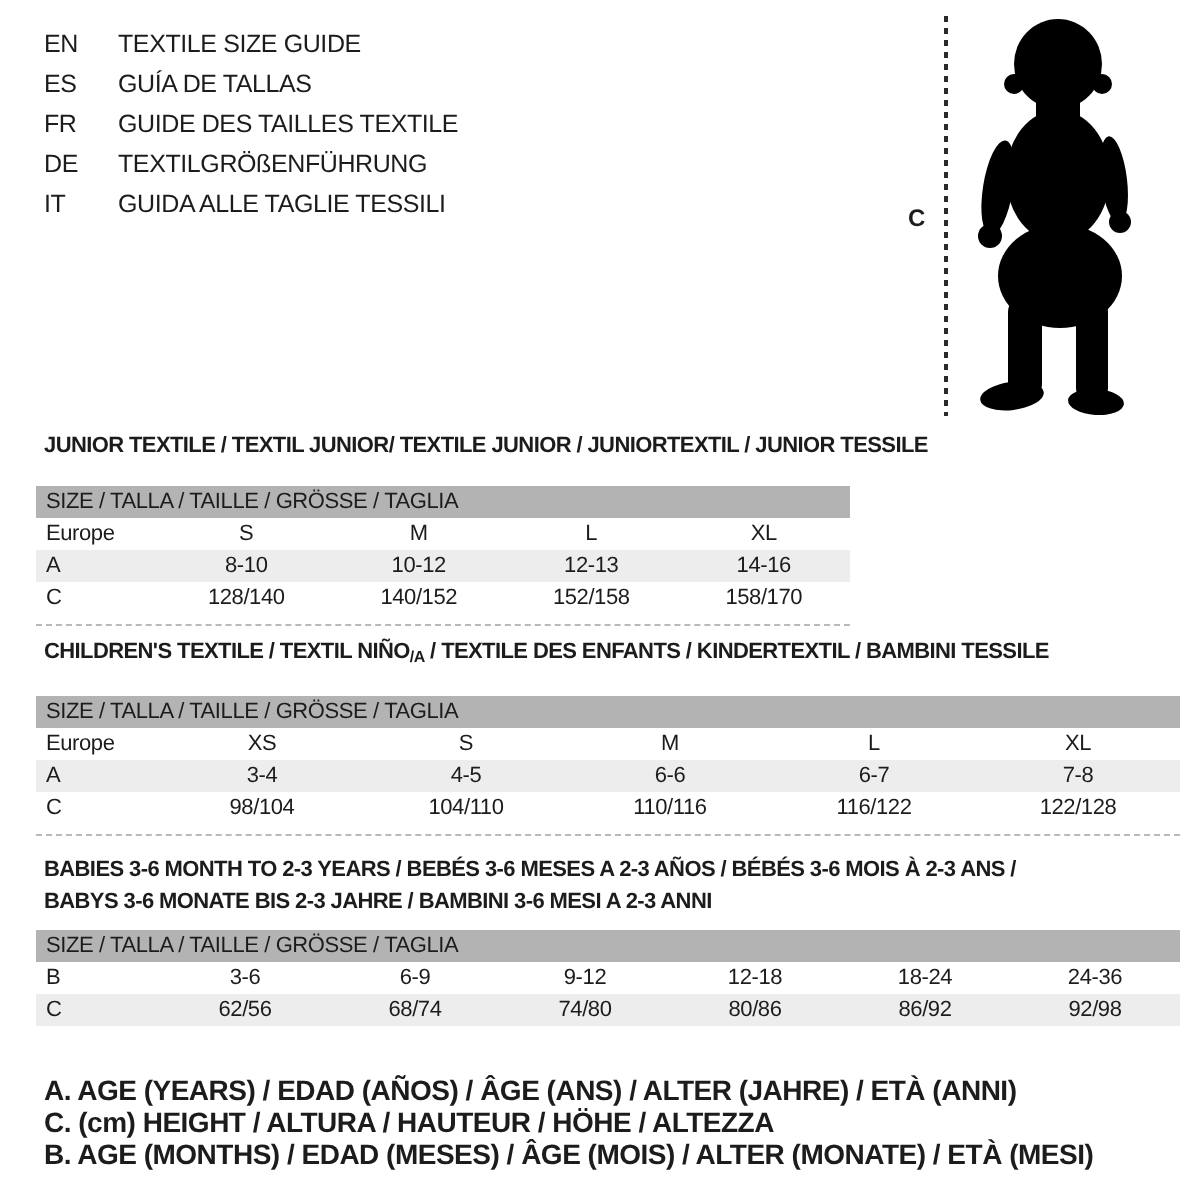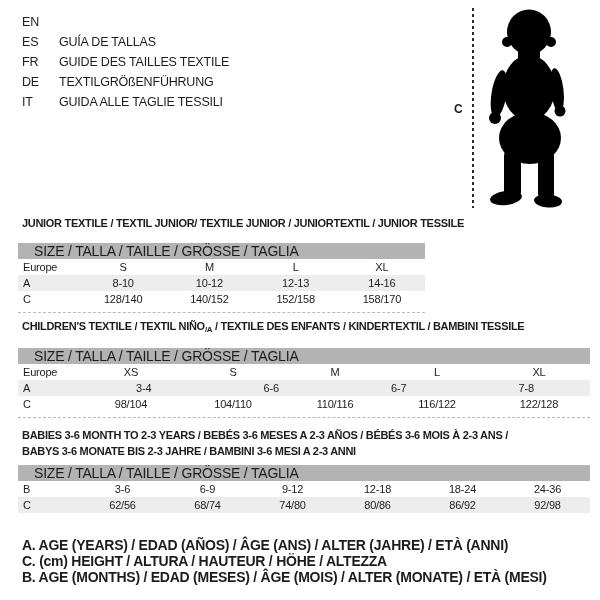--- a/index.html
+++ b/index.html
@@ -23,40 +23,41 @@
   .t1-title{top:217px;}
   .t2-title{top:320px;text-align:center;}
   .t3-title{top:427px;line-height:16px;}
   .title-sub{font-size:8px;vertical-align:-2px;}
 
   
   .size-table{position:absolute;left:18px;font-size:11px;letter-spacing:-0.2px;}
   .size-table.t1{top:243px;width:407px;}
   .size-table.t2{top:348px;width:572px;}
   .size-table.t3{top:465px;width:572px;}
-  .bar{height:16px;line-height:16px;background:var(--bar,#b3b3b3);padding-left:16px;
-       font-size:14px;color:#1c1c1c;}
+  .bar{height:16px;line-height:16px;background:var(--bar,#b3b3b3);padding-left:5px;
+       font-size:11px;color:#1c1c1c;}
   .trow{display:flex;height:16px;line-height:16px;}
   .trow.shaded{background:var(--stripe,#eeeeee);}
   .rlabel{width:62px;padding-left:5px;box-sizing:border-box;}
   .cell{flex:1;text-align:center;}
   .bottom-line{height:0;border-top:1px dashed #b9b9b9;margin-top:5px;}
 
   
   .legend{position:absolute;left:22px;top:537px;}
   .legend-line{height:16px;line-height:16px;font-weight:700;font-size:14px;letter-spacing:-0.25px;white-space:nowrap;}
 </style>
 </head>
 <body>
 
 <div class="page">
 
   <div class="lang-block">
     <div class="lang-row">
       <span class="lang-code">EN</span>
+      <span class="lang-label">TEXTILE SIZE GUIDE</span>
     </div>
     <div class="lang-row">
       <span class="lang-code">ES</span>
       <span class="lang-label">GUÍA DE TALLAS</span>
     </div>
     <div class="lang-row">
       <span class="lang-code">FR</span>
       <span class="lang-label">GUIDE DES TAILLES TEXTILE</span>
     </div>
     <div class="lang-row">
@@ -126,20 +127,21 @@
       <div class="rlabel">Europe</div>
       <div class="cell">XS</div>
       <div class="cell">S</div>
       <div class="cell">M</div>
       <div class="cell">L</div>
       <div class="cell">XL</div>
     </div>
     <div class="trow shaded">
       <div class="rlabel">A</div>
       <div class="cell">3-4</div>
+      <div class="cell">4-5</div>
       <div class="cell">6-6</div>
       <div class="cell">6-7</div>
       <div class="cell">7-8</div>
     </div>
     <div class="trow">
       <div class="rlabel">C</div>
       <div class="cell">98/104</div>
       <div class="cell">104/110</div>
       <div class="cell">110/116</div>
       <div class="cell">116/122</div>

